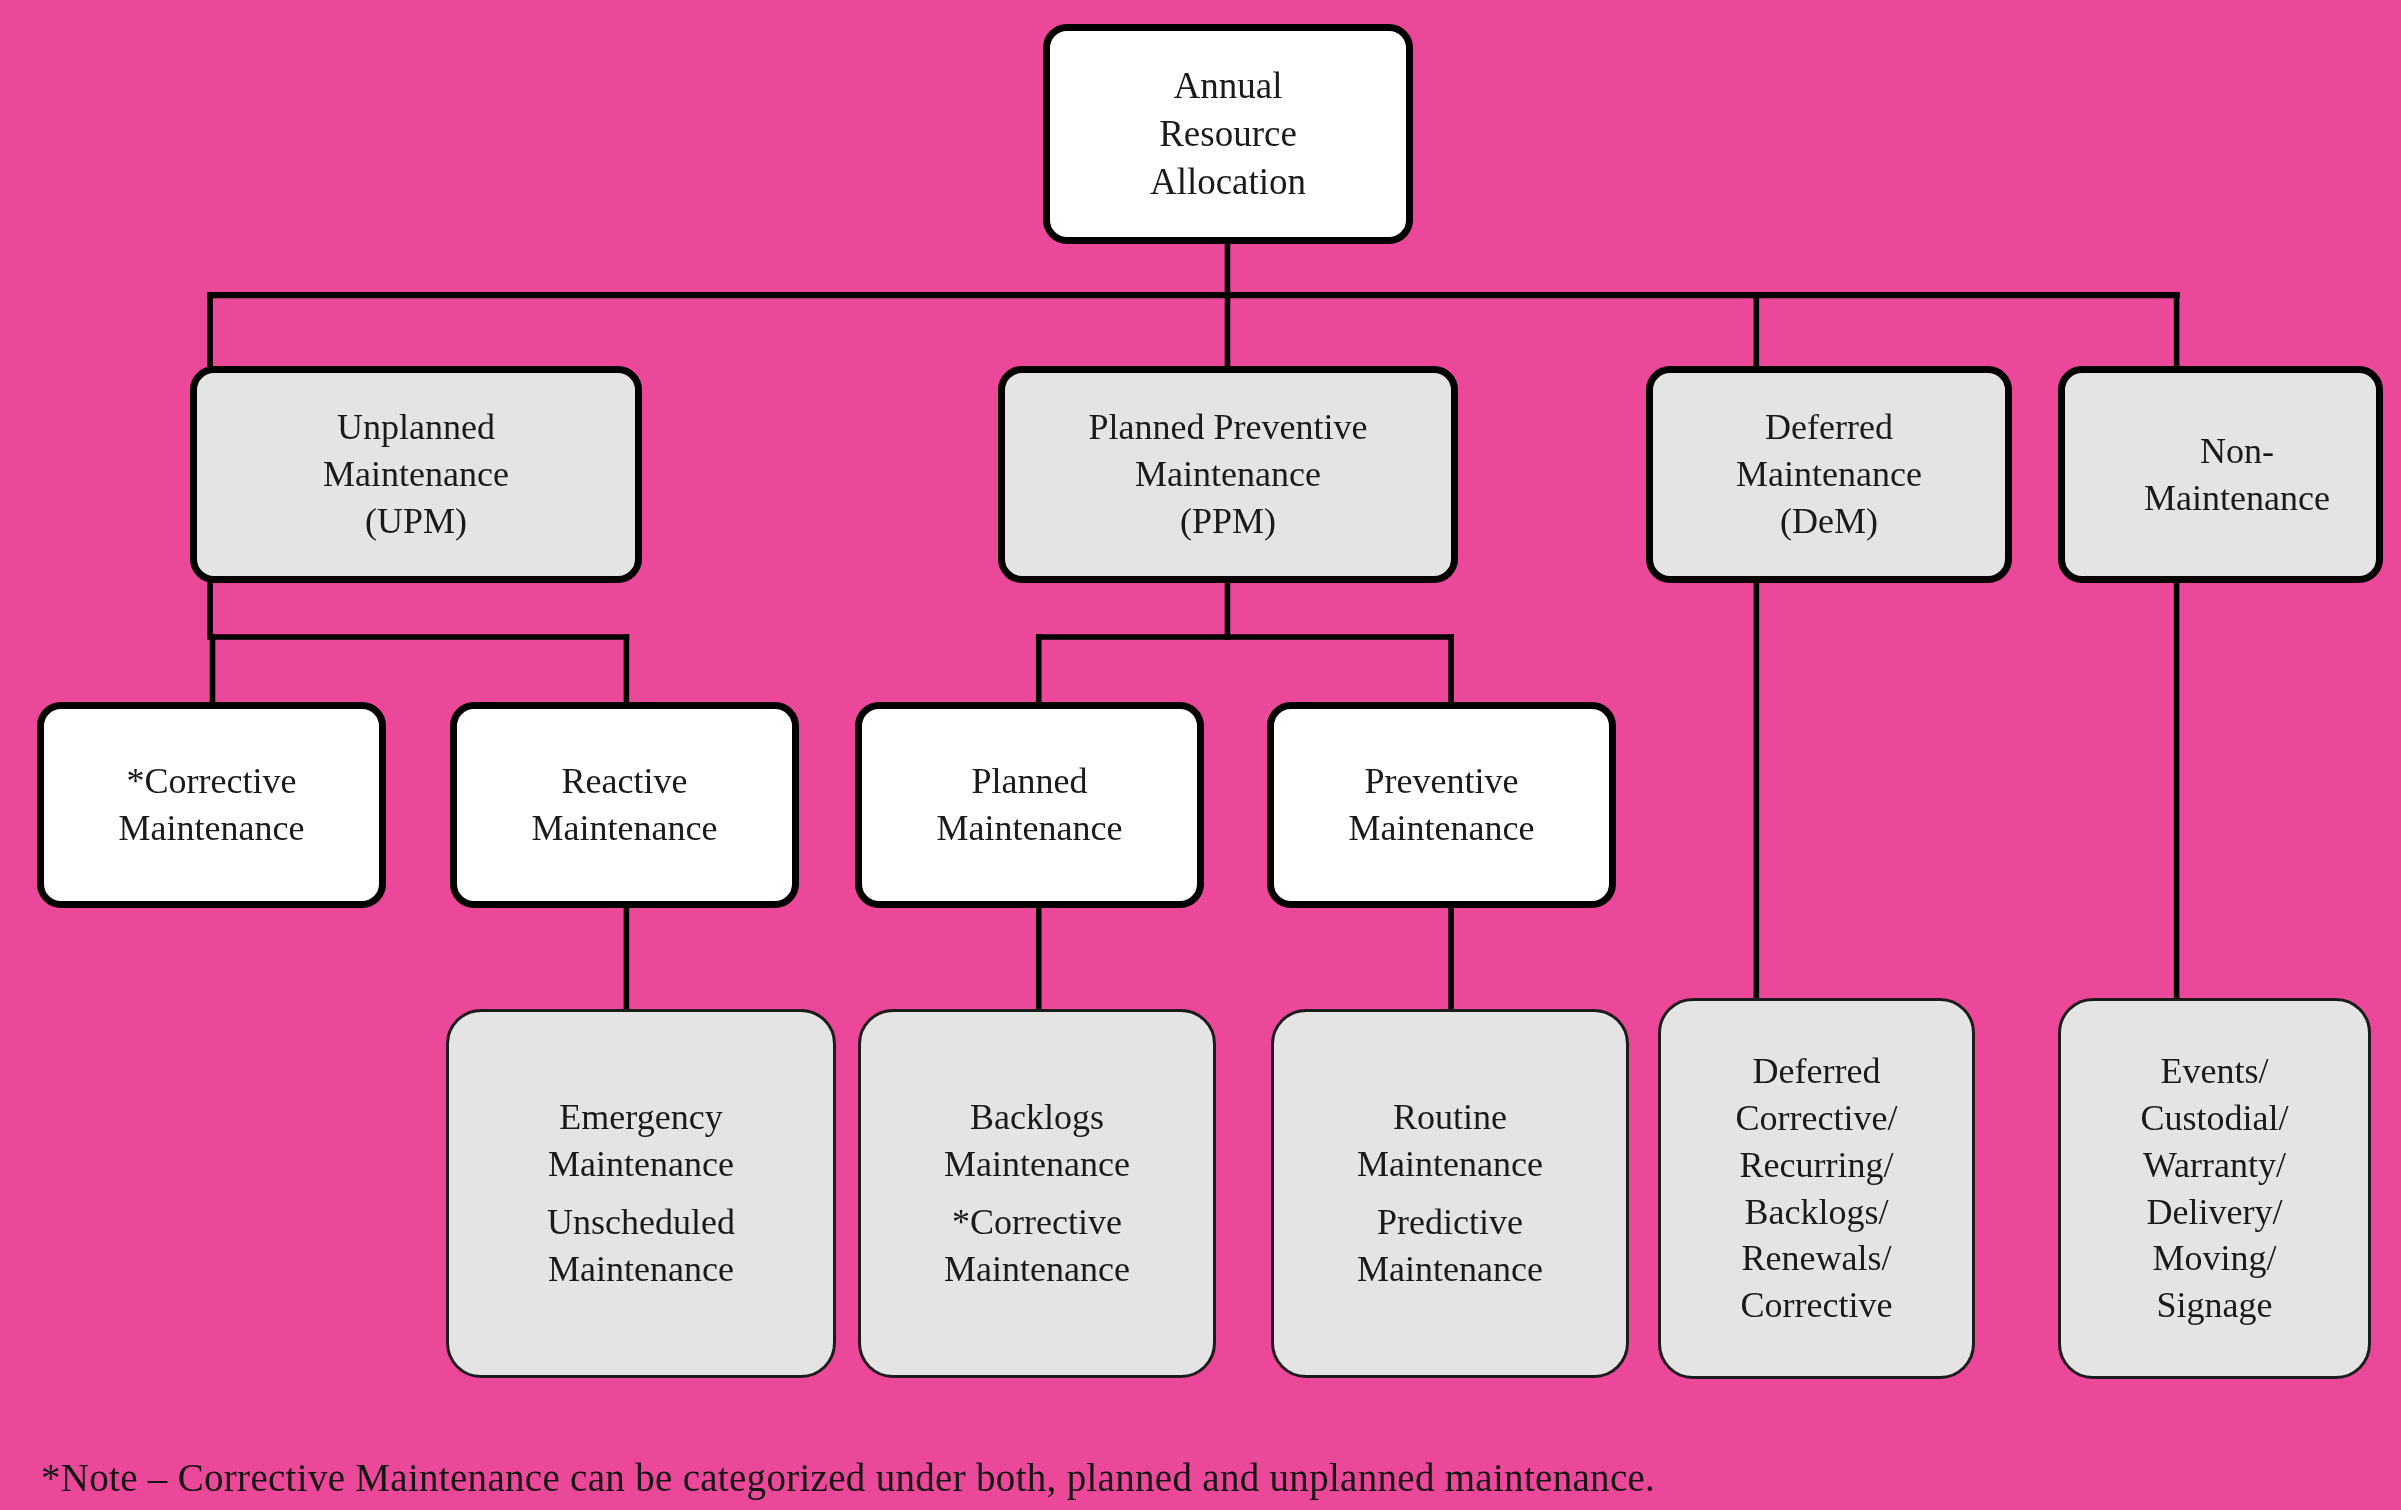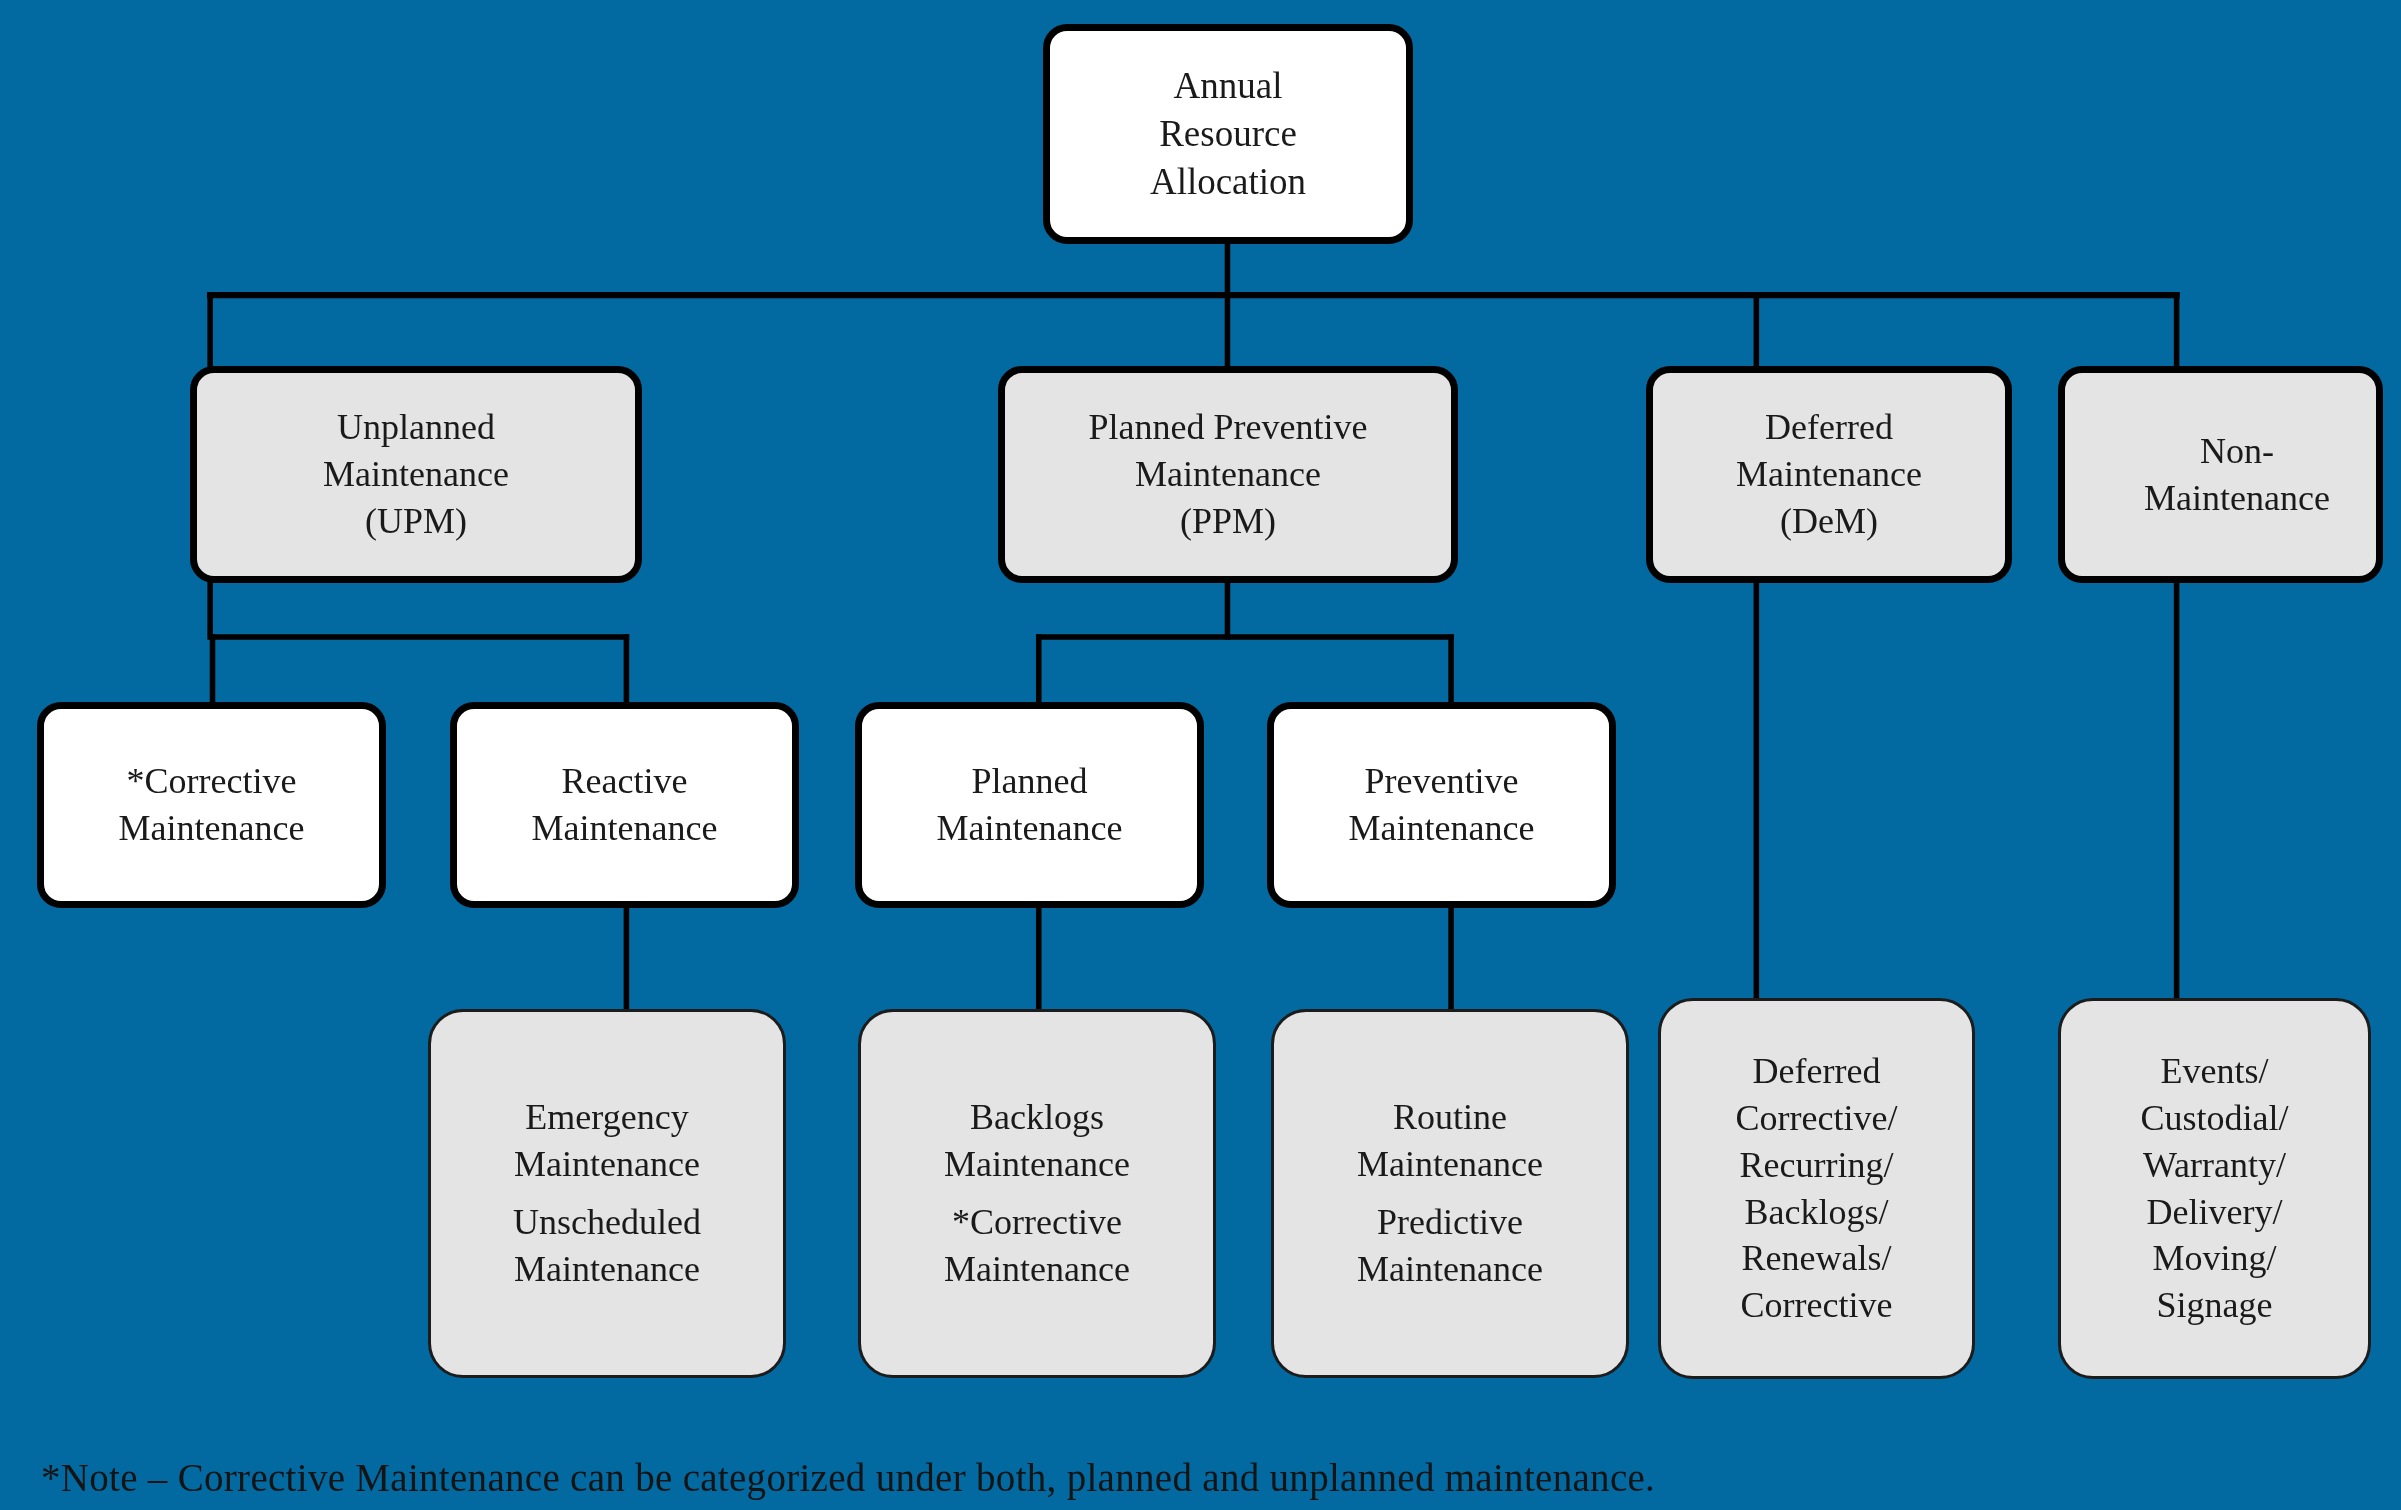--- a/index.html
+++ b/index.html
@@ -9,21 +9,21 @@
     background: #ffffff;
   }
   body {
     font-family: "Liberation Serif", "DejaVu Serif", serif;
     color: #1a1a1a;
   }
   #diagram-root {
     position: relative;
     width: 2401px;
     height: 1511px;
-    background: #0369a1;
+    background: #ec4899;
     overflow: hidden;
   }
   #connector-layer {
     position: absolute;
     left: 0;
     top: 0;
     width: 2401px;
     height: 1511px;
     pointer-events: none;
   }
@@ -150,21 +150,21 @@
   <div class="node size-sm" style="left:855px; top:702px; width:349px; height:206px;">
     <span class="line">Planned</span>
     <span class="line">Maintenance</span>
   </div>
 
   <div class="node size-sm" style="left:1267px; top:702px; width:349px; height:206px;">
     <span class="line">Preventive</span>
     <span class="line">Maintenance</span>
   </div>
 
-  <div class="node fill-gray thin size-sm" style="left:428px; top:1009px; width:358px; height:369px;">
+  <div class="node fill-gray thin size-sm" style="left:446px; top:1009px; width:390px; height:369px;">
     <span class="line">Emergency</span>
     <span class="line">Maintenance</span>
     <span class="gap-line"></span>
     <span class="line">Unscheduled</span>
     <span class="line">Maintenance</span>
   </div>
 
   <div class="node fill-gray thin size-sm" style="left:858px; top:1009px; width:358px; height:369px;">
     <span class="line">Backlogs</span>
     <span class="line">Maintenance</span>

